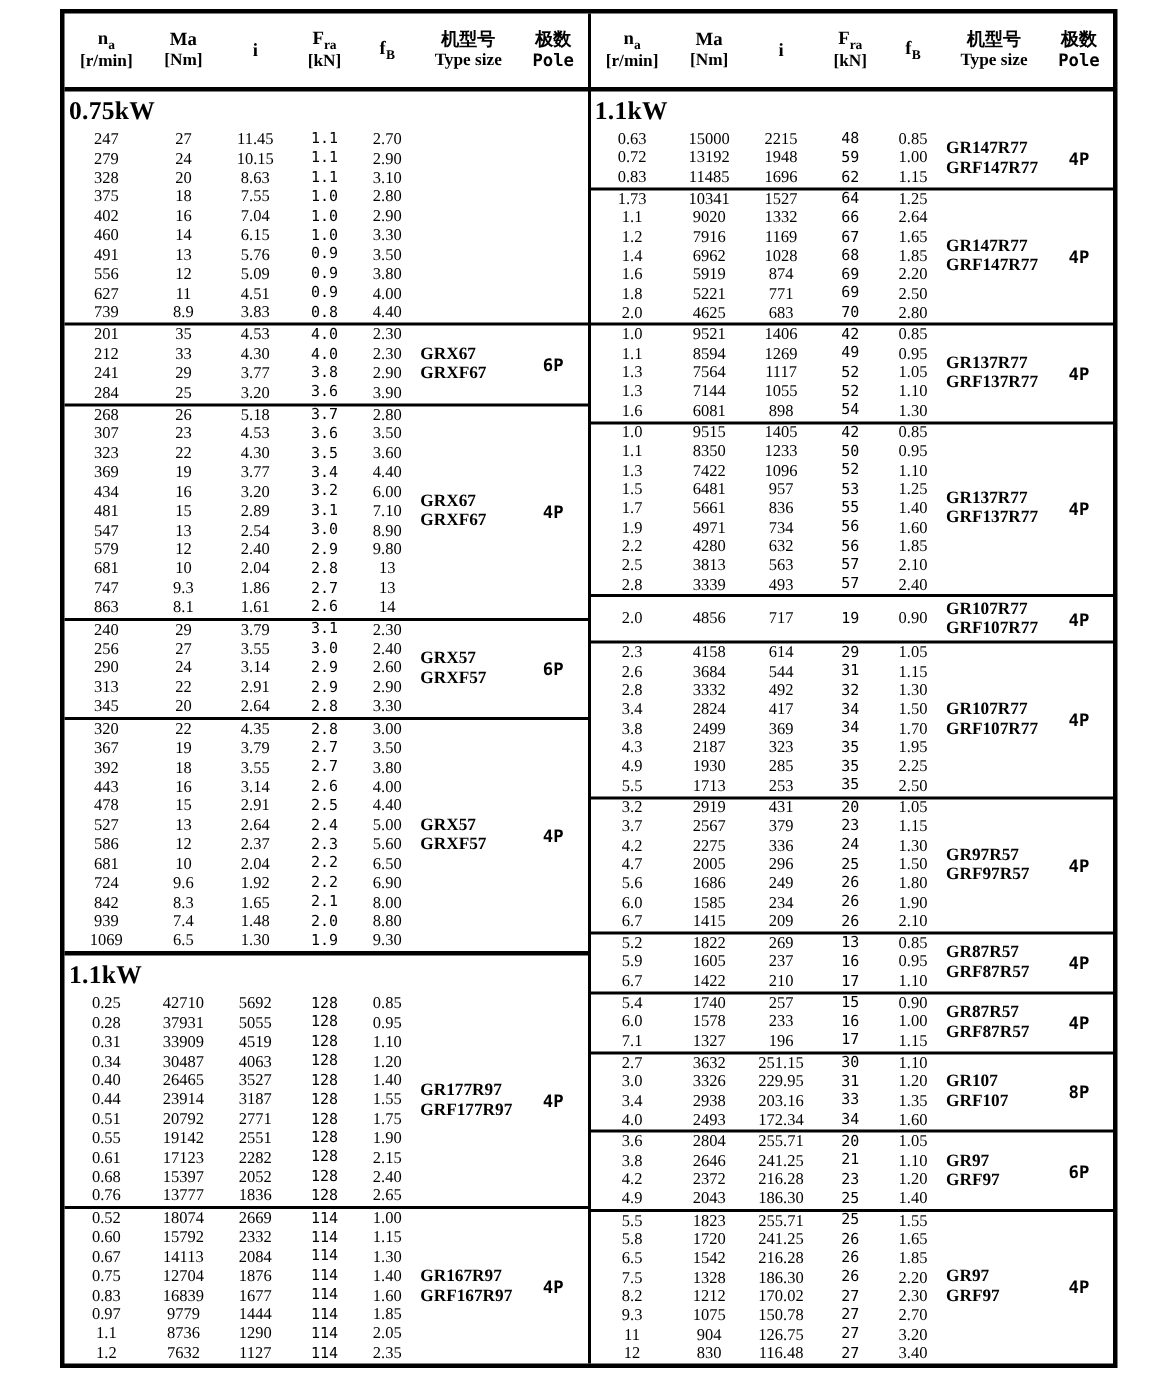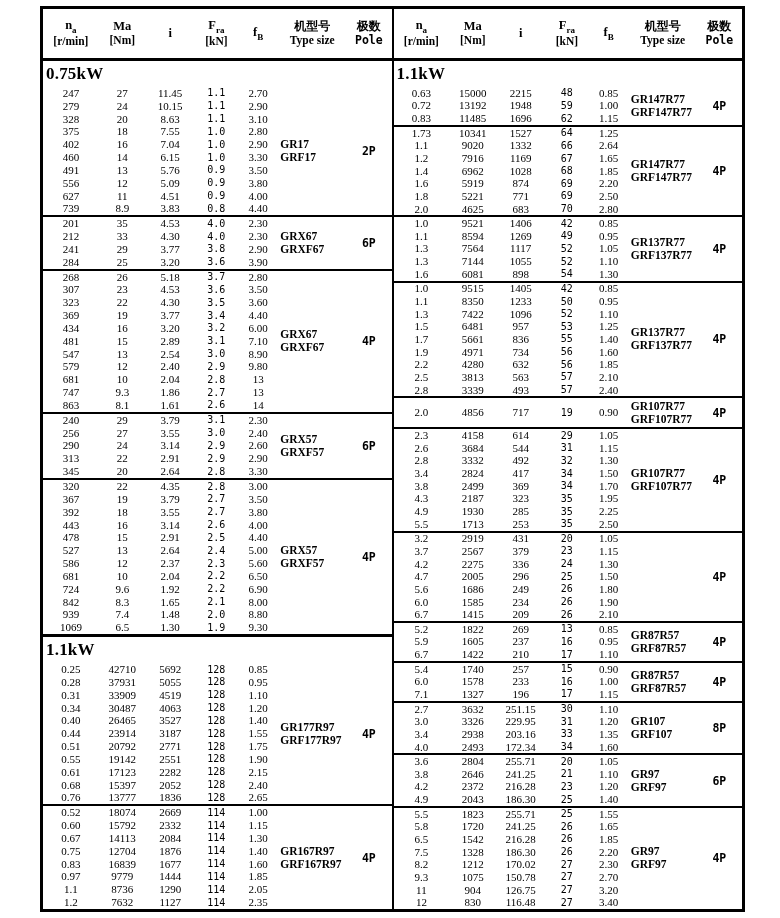--- a/index.html
+++ b/index.html
@@ -109,25 +109,20 @@
           <div class="cell" style="grid-area: 9 / 1;">627</div>
           <div class="cell" style="grid-area: 9 / 2;">11</div>
           <div class="cell" style="grid-area: 9 / 3;">4.51</div>
           <div class="cell fra" style="grid-area: 9 / 4;">0.9</div>
           <div class="cell" style="grid-area: 9 / 5;">4.00</div>
           <div class="cell" style="grid-area: 10 / 1;">739</div>
           <div class="cell" style="grid-area: 10 / 2;">8.9</div>
           <div class="cell" style="grid-area: 10 / 3;">3.83</div>
           <div class="cell fra" style="grid-area: 10 / 4;">0.8</div>
           <div class="cell" style="grid-area: 10 / 5;">4.40</div>
-          <div class="typecell" style="grid-area: 1 / 6 / -1;">
-            <div class="typeline">GR17</div>
-            <div class="typeline">GRF17</div>
-          </div>
-          <div class="polecell" style="grid-area: 1 / 7 / -1;">2P</div>
         </div>
         <div class="section grid" style="flex: 4 1 0px; grid-template-rows: repeat(4, 1fr);">
           <div class="cell" style="grid-area: 1 / 1;">201</div>
           <div class="cell" style="grid-area: 1 / 2;">35</div>
           <div class="cell" style="grid-area: 1 / 3;">4.53</div>
           <div class="cell fra" style="grid-area: 1 / 4;">4.0</div>
           <div class="cell" style="grid-area: 1 / 5;">2.30</div>
           <div class="cell" style="grid-area: 2 / 1;">212</div>
           <div class="cell" style="grid-area: 2 / 2;">33</div>
           <div class="cell" style="grid-area: 2 / 3;">4.30</div>
@@ -687,20 +682,24 @@
           <div class="cell" style="grid-area: 6 / 1;">6.0</div>
           <div class="cell" style="grid-area: 6 / 2;">1585</div>
           <div class="cell" style="grid-area: 6 / 3;">234</div>
           <div class="cell fra" style="grid-area: 6 / 4;">26</div>
           <div class="cell" style="grid-area: 6 / 5;">1.90</div>
           <div class="cell" style="grid-area: 7 / 1;">6.7</div>
           <div class="cell" style="grid-area: 7 / 2;">1415</div>
           <div class="cell" style="grid-area: 7 / 3;">209</div>
           <div class="cell fra" style="grid-area: 7 / 4;">26</div>
           <div class="cell" style="grid-area: 7 / 5;">2.10</div>
+          <div class="typecell" style="grid-area: 1 / 6 / -1;">
+            <div class="typeline">GR97R57</div>
+            <div class="typeline">GRF97R57</div>
+          </div>
           <div class="polecell" style="grid-area: 1 / 7 / -1;">4P</div>
         </div>
         <div class="section grid" style="flex: 3 1 0px; grid-template-rows: repeat(3, 1fr);">
           <div class="cell" style="grid-area: 1 / 1;">5.2</div>
           <div class="cell" style="grid-area: 1 / 2;">1822</div>
           <div class="cell" style="grid-area: 1 / 3;">269</div>
           <div class="cell fra" style="grid-area: 1 / 4;">13</div>
           <div class="cell" style="grid-area: 1 / 5;">0.85</div>
           <div class="cell" style="grid-area: 2 / 1;">5.9</div>
           <div class="cell" style="grid-area: 2 / 2;">1605</div>

